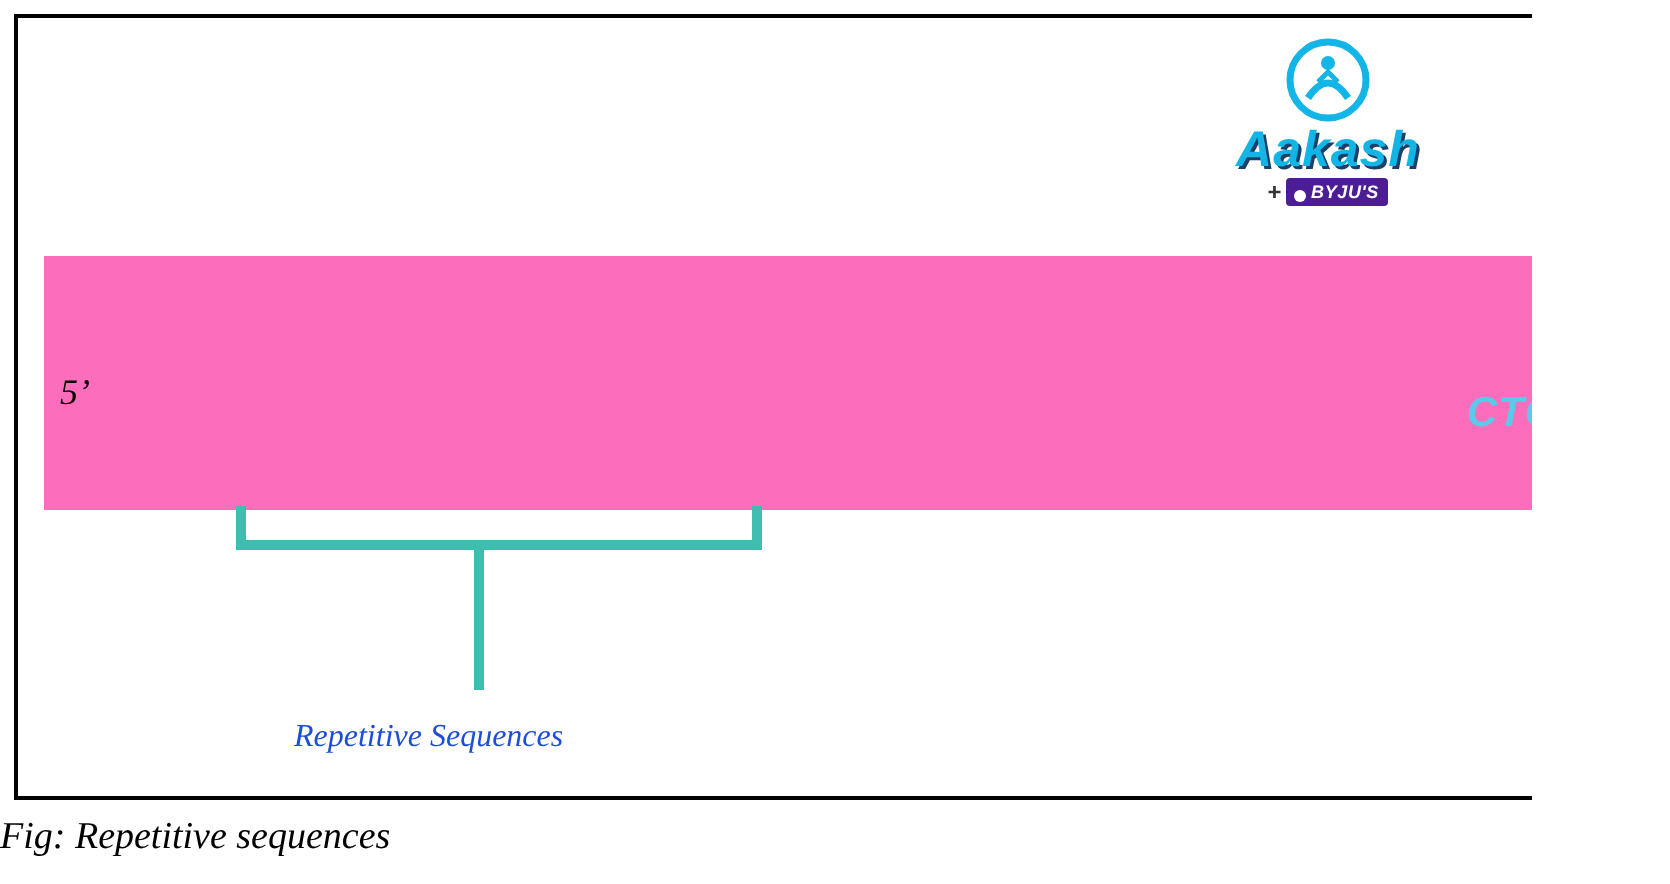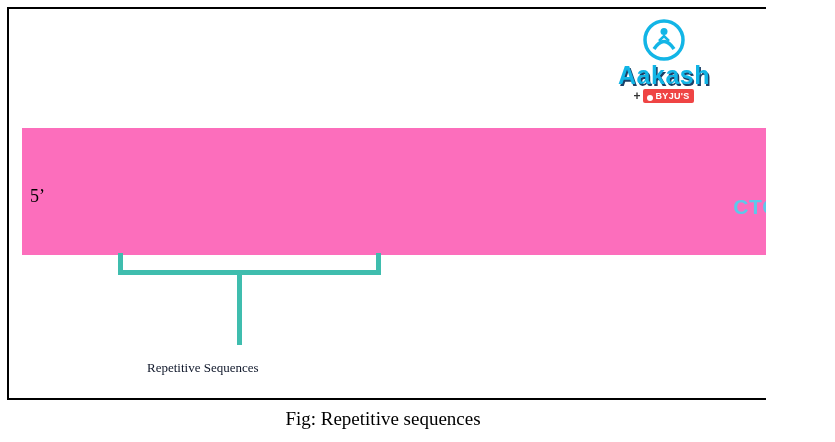--- a/index.html
+++ b/index.html
@@ -3,20 +3,21 @@
 <meta charset="utf-8">
 <style>
   html, body { margin: 0; padding: 0; background: #ffffff; }
   .page {
     position: relative;
     width: 766px;
     height: 442px;
     background: #ffffff;
     font-family: "Liberation Serif", serif;
     overflow: hidden;
+    font-style: italic;
   }
   .frame {
     position: absolute;
     left: 7px; top: 7px;
     width: 818px; height: 393px;
     border: 2px solid #000000;
     box-sizing: border-box;
     background: #ffffff;
   }
   
@@ -47,21 +48,21 @@
   }
   .logo-plus {
     font-size: 12px;
     font-weight: bold;
     color: #333333;
   }
   .byjus-badge {
     display: inline-flex;
     align-items: flex-end;
     gap: 3px;
-    background: #ef4444;
+    background: #4c1d95;
     color: #ffffff;
     font-size: 9px;
     font-weight: bold;
     padding: 2px 5px 2px 4px;
     border-radius: 2px;
     letter-spacing: 0.3px;
   }
   .byjus-dot {
     width: 6px; height: 6px;
     background: #ffffff;
@@ -104,28 +105,27 @@
     background: #3fbdae;
   }
   .bracket-left  { left: 118px; top: 253px; width: 5px;  height: 22px; }
   .bracket-right { left: 376px; top: 253px; width: 5px;  height: 22px; }
   .bracket-bar   { left: 118px; top: 270px; width: 263px; height: 5px; }
   .bracket-stem  { left: 237px; top: 275px; width: 5px;  height: 70px; }
   .bracket-label {
     position: absolute;
     left: 147px; top: 360px;
     font-family: "Liberation Serif", serif;
-    font-size: 13px;
-    color: #0f172a;
+    font-size: 16px;
+    color: #1d4ed8;
   }
   .caption {
     position: absolute;
     left: 0; top: 408px;
     width: 100%;
-    text-align: center;
     font-family: "Liberation Serif", serif;
     font-size: 19px;
     color: #000000;
   }
 </style>
 </head>
 <body>
 
 <div class="page">
 

